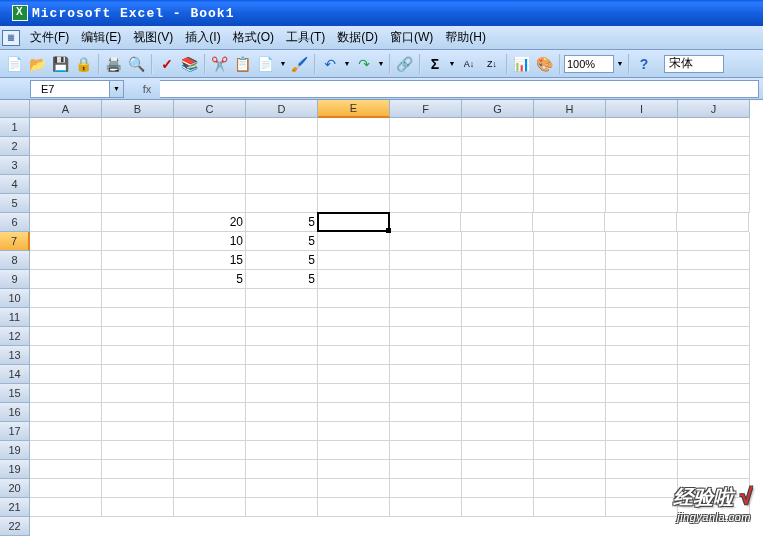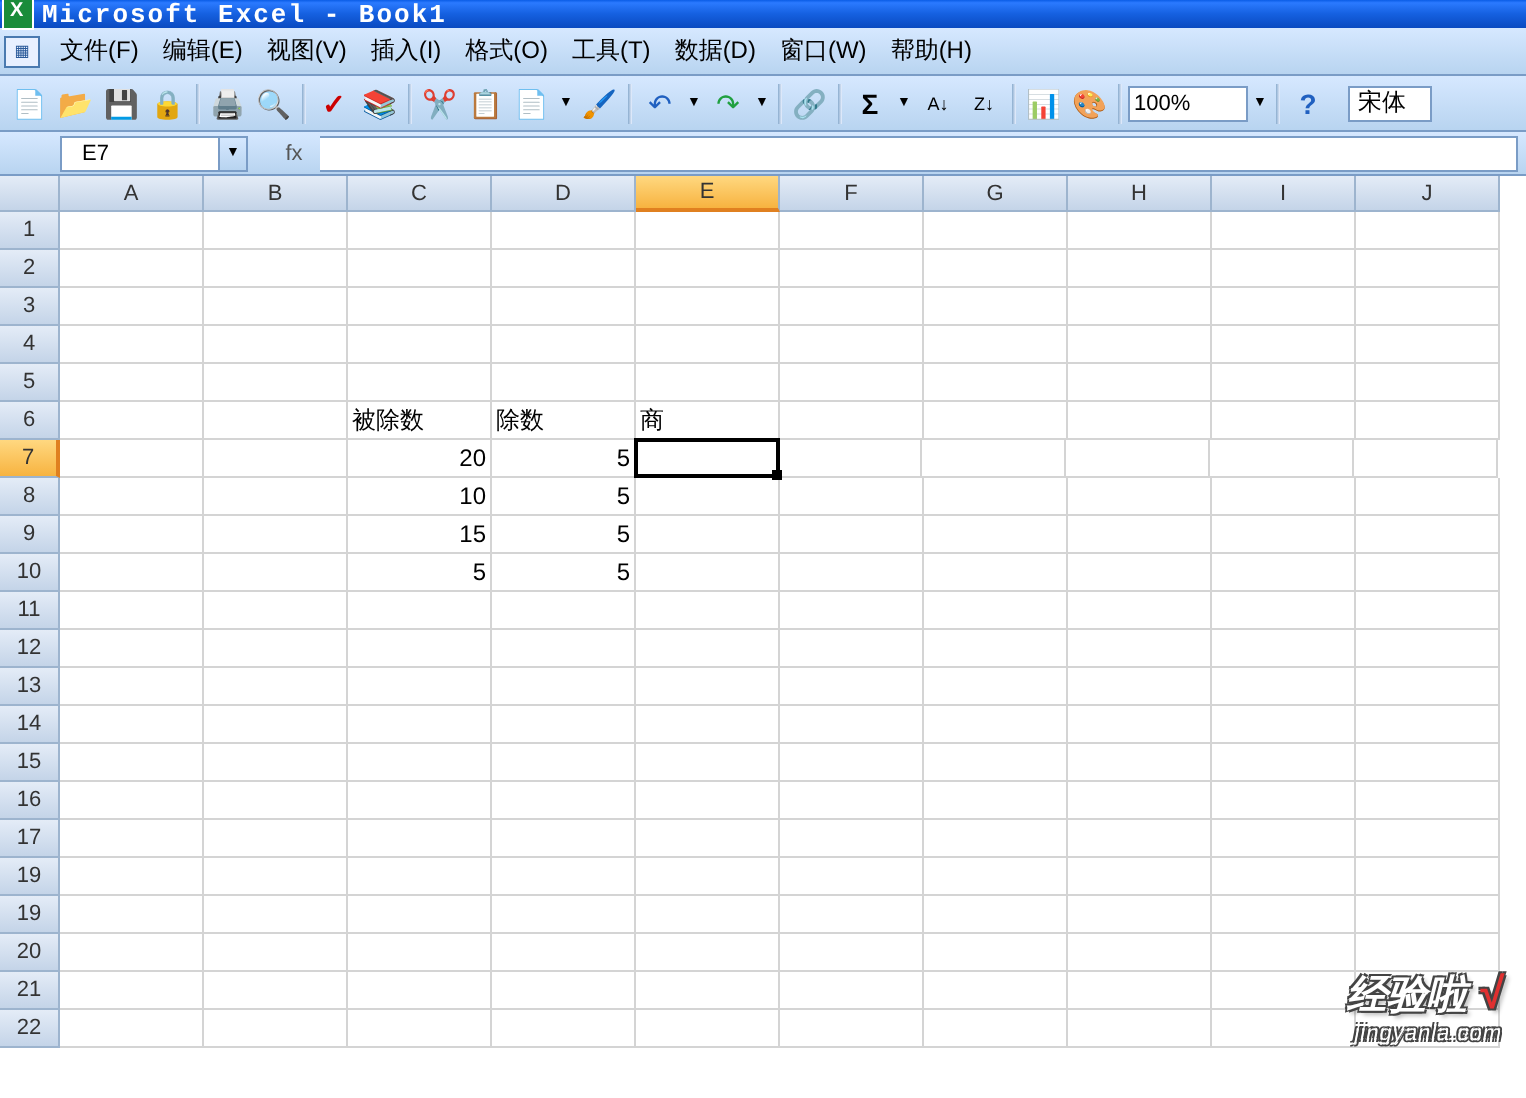--- a/index.html
+++ b/index.html
@@ -1,33 +1,33 @@
 <!DOCTYPE html>
 <html><head>
   <meta charset="utf-8">
   <style>
     * { margin: 0; padding: 0; box-sizing: border-box; }
     body { font-family: Tahoma, "宋体", sans-serif; font-size: 11px; background: #fff; overflow: hidden; width: 763px; height: 549px; position: relative; }
     
-    .title-bar { background: linear-gradient(to bottom, #0a5ce6, #2b7aff 10%, #1560e0 50%, #0a4ac0); height: 14px; display: flex; align-items: center; padding: 0 1px; color: #fff; }
+    .title-bar { background: linear-gradient(to bottom, #0a5ce6, #2b7aff 10%, #1560e0 50%, #0a4ac0); height: 26px; display: flex; align-items: center; padding: 0 12px; color: #fff; }
     .title-bar .icon { width: 16px; height: 16px; background: #1a8c3a; border: 1px solid #fff; margin-right: 4px; position: relative; }
     .title-bar .icon::after { content: "X"; position: absolute; top: 0; left: 3px; font-size: 10px; font-weight: bold; color: #fff; }
     .title-text { font-family: "Courier New", monospace; font-weight: bold; font-size: 13px; letter-spacing: 1px; }
     
     .menu-bar { background: linear-gradient(to bottom, #d6e8ff, #b8d4f0); height: 24px; display: flex; align-items: center; padding: 0 2px; border-bottom: 1px solid #7a9cc6; }
     .worksheet-menu-icon { width: 18px; height: 16px; margin-right: 4px; background: #e8f0ff; border: 1px solid #4a7ab0; display: flex; align-items: center; justify-content: center; }
     .worksheet-menu-icon span { font-size: 8px; color: #2a5a9a; }
     .menu-item { padding: 3px 6px; cursor: pointer; font-size: 12px; }
     
     .toolbar { background: linear-gradient(to bottom, #d6e8ff, #b8d4f0); height: 28px; display: flex; align-items: center; padding: 0 4px; border-bottom: 1px solid #7a9cc6; gap: 1px; }
     .tb-btn { width: 22px; height: 22px; display: flex; align-items: center; justify-content: center; cursor: pointer; border: 1px solid transparent; font-size: 14px; }
     .tb-sep { width: 2px; height: 20px; background: linear-gradient(to right, #8aacce, #e8f0ff); margin: 0 2px; }
     .tb-dropdown { width: 10px; height: 22px; display: flex; align-items: center; justify-content: center; font-size: 7px; cursor: pointer; }
-    .zoom-box { width: 60px; height: 18px; background: #fff; border: 1px solid #7a9cc6; display: flex; align-items: center; padding: 0 2px; font-size: 11px; }
-    .font-box { width: 42px; height: 18px; background: #fff; border: 1px solid #7a9cc6; display: flex; align-items: center; padding: 0 4px; font-size: 12px; margin-left: 8px; }
+    .zoom-box { width: 50px; height: 18px; background: #fff; border: 1px solid #7a9cc6; display: flex; align-items: center; padding: 0 2px; font-size: 11px; }
+    .font-box { width: 60px; height: 18px; background: #fff; border: 1px solid #7a9cc6; display: flex; align-items: center; padding: 0 4px; font-size: 12px; margin-left: 8px; }
     
     .formula-bar { background: linear-gradient(to bottom, #d6e8ff, #b8d4f0); height: 22px; display: flex; align-items: center; padding: 0 4px; border-bottom: 1px solid #7a9cc6; }
     .name-box { width: 80px; height: 18px; background: #fff; border: 1px solid #7a9cc6; display: flex; align-items: center; padding: 0 10px; font-size: 11px; margin-left: 26px; }
     .name-box-dd { width: 14px; height: 18px; background: linear-gradient(to bottom, #d6e8ff, #b8d4f0); border: 1px solid #7a9cc6; border-left: none; display: flex; align-items: center; justify-content: center; font-size: 7px; cursor: pointer; }
     .fx-btn { width: 22px; height: 18px; display: flex; align-items: center; justify-content: center; margin-left: 12px; font-size: 11px; color: #555; cursor: pointer; }
     .formula-input { flex: 1; height: 18px; background: #fff; border: 1px solid #7a9cc6; border-left: none; margin-left: 2px; }
     
     .grid-area { position: relative; height: 449px; overflow: hidden; }
     .corner { position: absolute; top: 0; left: 0; width: 30px; height: 18px; background: linear-gradient(to bottom, #e4ecf7, #c4d4e8); border-right: 1px solid #9db4ce; border-bottom: 1px solid #9db4ce; }
     .col-headers { position: absolute; top: 0; left: 30px; height: 18px; display: flex; }
@@ -220,32 +220,20 @@
         <div class="cell"></div>
         <div class="cell"></div>
         <div class="cell"></div>
         <div class="cell"></div>
         <div class="cell"></div>
         <div class="cell"></div>
       </div>
       <div class="cell-row">
         <div class="cell"></div>
         <div class="cell"></div>
-        <div class="cell text">被除数</div>
-        <div class="cell text">除数</div>
-        <div class="cell text">商</div>
-        <div class="cell"></div>
-        <div class="cell"></div>
-        <div class="cell"></div>
-        <div class="cell"></div>
-        <div class="cell"></div>
-      </div>
-      <div class="cell-row">
-        <div class="cell"></div>
-        <div class="cell"></div>
         <div class="cell num">20</div>
         <div class="cell num">5</div>
         <div class="cell selected"></div>
         <div class="cell"></div>
         <div class="cell"></div>
         <div class="cell"></div>
         <div class="cell"></div>
         <div class="cell"></div>
       </div>
       <div class="cell-row">

